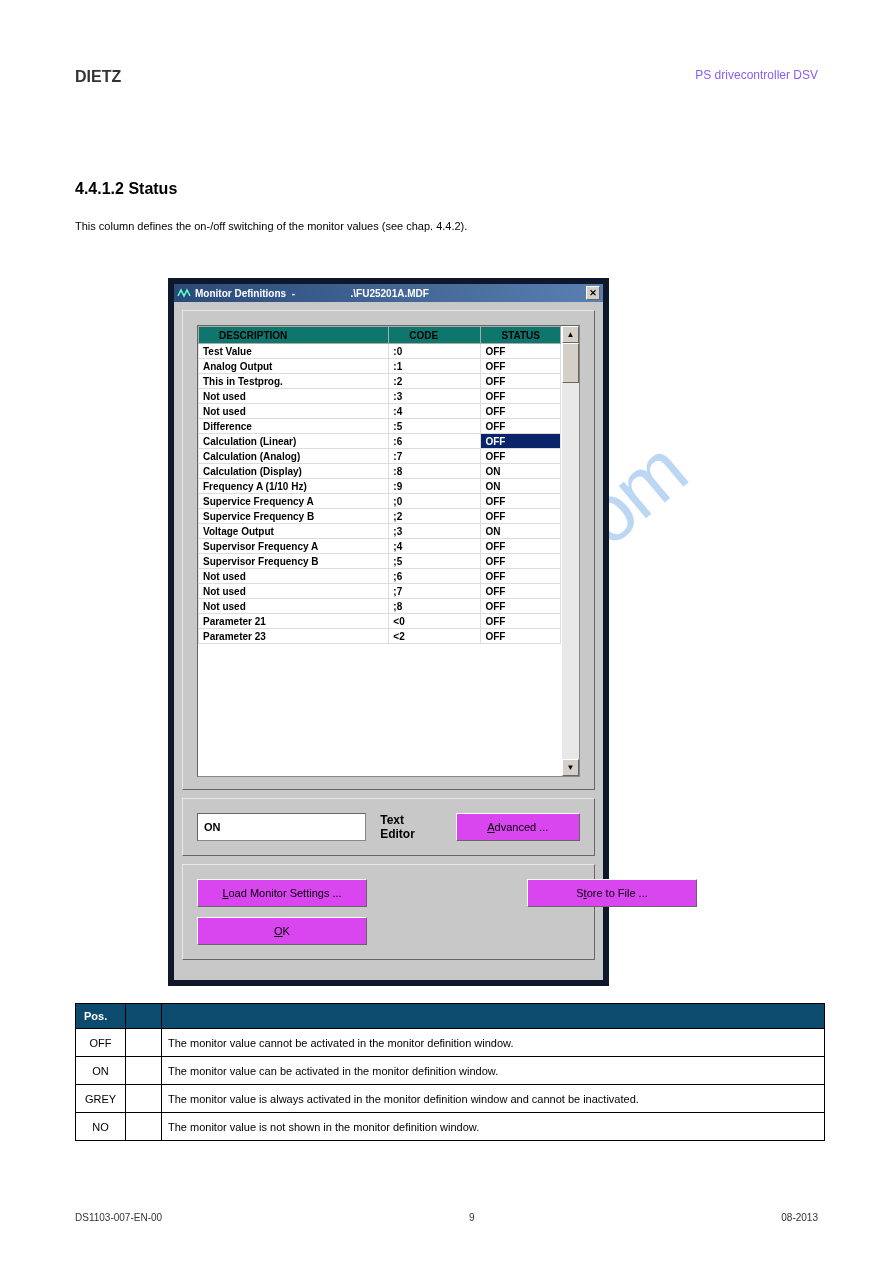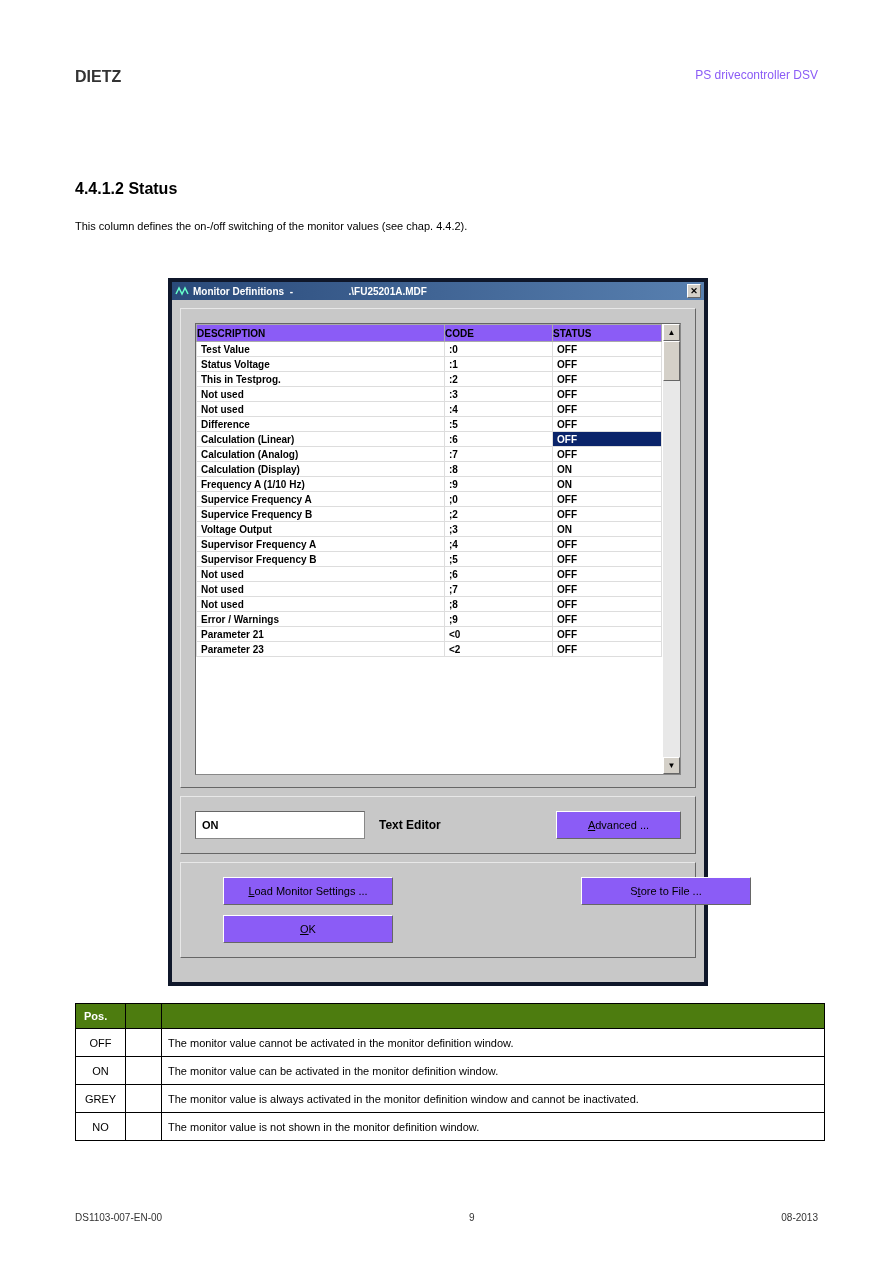--- a/index.html
+++ b/index.html
@@ -5,59 +5,59 @@
   * { box-sizing: border-box; margin: 0; padding: 0; }
   body { width: 893px; height: 1263px; background: #fff; font-family: Arial, sans-serif; position: relative; }
   
   .page-header-area { position: absolute; top: 68px; left: 75px; right: 75px; }
   .brand { font-size: 16px; font-weight: bold; color: #333; }
   .doc-title { position: absolute; top: 0; right: 0; font-size: 12px; color: #8b5cf6; }
   
   .section-heading { position: absolute; top: 180px; left: 75px; font-size: 16px; font-weight: bold; color: #000; }
   .section-sub { position: absolute; top: 220px; left: 75px; font-size: 11px; color: #000; }
   
-  .dialog { position: absolute; top: 278px; left: 168px; width: 540px; height: 708px; background: #c8c8c8; border: 4px solid #0f172a; }
+  .dialog { position: absolute; top: 278px; left: 168px; width: 441px; height: 708px; background: #c8c8c8; border: 6px solid #0f172a; }
   .titlebar { height: 18px; background: linear-gradient(to right, #2a4a7a, #5880b0); color: #fff; font-size: 10px; display: flex; align-items: center; padding: 0 3px; }
   .titlebar-logo { width: 14px; height: 12px; display: inline-flex; align-items: center; justify-content: center; margin-right: 4px; }
   .titlebar-logo svg { width: 14px; height: 10px; }
   .titlebar-text { font-weight: bold; white-space: pre; }
   .titlebar-close { margin-left: auto; width: 14px; height: 14px; background: #d4d0c8; color: #000; font-size: 9px; font-weight: bold; display: flex; align-items: center; justify-content: center; border: 1px solid #fff; border-right-color: #666; border-bottom-color: #666; cursor: pointer; }
   
   .dialog-body { padding: 8px; }
   .panel { background: #c8c8c8; border: 1px solid #888; border-top-color: #e8e8e8; border-left-color: #e8e8e8; border-right-color: #666; border-bottom-color: #666; margin-bottom: 8px; }
   .grid-panel { padding: 14px; height: 480px; position: relative; }
   
   .grid-wrap { background: #fff; border: 1px solid #888; border-top-color: #666; border-left-color: #666; height: 452px; position: relative; overflow: hidden; }
   .grid-table { width: calc(100% - 18px); border-collapse: collapse; }
-  .grid-table th { background: #8b5cf6; text-align: left; font-size: 10px; font-weight: bold; padding: 2px 0; border: 1px solid #aaa; height: 17px; }
+  .grid-table th { background: #0f766e; text-align: left; font-size: 10px; font-weight: bold; padding: 2px 20px; border: 1px solid #aaa; height: 17px; }
   .grid-table th:nth-child(1){ width: 248px; }
   .grid-table th:nth-child(2){ width: 108px; }
   .grid-table td { font-size: 10px; padding: 1px 4px; border: 1px solid #ddd; height: 15px; }
   .grid-table td.desc { font-weight: bold; }
   .grid-table td.code { font-weight: bold; }
   .grid-table td.status { font-weight: bold; }
   .grid-table tr.selected td.status { background: #0a246a; color: #fff; }
   .scrollbar { position: absolute; right: 0; top: 0; bottom: 0; width: 17px; background: #e8e8e8; display: flex; flex-direction: column; }
   .scroll-btn { width: 17px; height: 17px; background: #d4d0c8; border: 1px solid #fff; border-right-color: #666; border-bottom-color: #666; display: flex; align-items: center; justify-content: center; font-size: 8px; cursor: pointer; }
   .scroll-track { flex: 1; position: relative; }
   .scroll-thumb { position: absolute; top: 0; left: 0; right: 0; height: 40px; background: #d4d0c8; border: 1px solid #fff; border-right-color: #666; border-bottom-color: #666; }
   
   .editor-panel { padding: 14px; display: flex; align-items: center; gap: 14px; }
   .text-input { width: 170px; height: 28px; background: #fff; border: 1px solid #888; border-top-color: #666; border-left-color: #666; font-size: 11px; font-weight: bold; padding: 4px 6px; }
   .panel-label { font-size: 12px; font-weight: bold; }
-  .win-btn { background: #8b5cf6; border: 1px solid #fff; border-right-color: #666; border-bottom-color: #666; font-size: 11px; padding: 7px 0; width: 125px; cursor: pointer; text-align: center; }
+  .win-btn { background: #d946ef; border: 1px solid #fff; border-right-color: #666; border-bottom-color: #666; font-size: 11px; padding: 7px 0; width: 125px; cursor: pointer; text-align: center; }
   .win-btn .u { text-decoration: underline; }
   .editor-panel .win-btn { margin-left: auto; }
   
   .buttons-panel { padding: 14px; display: grid; grid-template-columns: 1fr 1fr; gap: 10px 160px; }
-  .buttons-panel .win-btn { width: 170px; margin-left: 28px; }
+  .buttons-panel .win-btn { width: 170px; }
   
   
   .info-table { position: absolute; top: 1003px; left: 75px; width: 750px; border-collapse: collapse; }
-  .info-table th { background: #4d7c0f; color: #fff; font-size: 11px; text-align: left; padding: 6px 8px; border: 1px solid #000; height: 22px; }
+  .info-table th { background: #0c4a6e; color: #fff; font-size: 11px; text-align: left; padding: 6px 8px; border: 1px solid #000; height: 22px; }
   .info-table th:nth-child(1){ width: 50px; }
   .info-table th:nth-child(2){ width: 36px; }
   .info-table td { border: 1px solid #000; font-size: 11px; padding: 4px 6px; height: 28px; vertical-align: middle; }
   .info-table td:nth-child(1){ text-align: center; }
   .info-table td:nth-child(2){ text-align: center; }
   
   
   .footer { position: absolute; bottom: 40px; left: 75px; right: 75px; display: flex; justify-content: space-between; font-size: 10px; color: #333; }
   
   
@@ -99,21 +99,21 @@
               <th>STATUS</th>
             </tr>
           </thead>
           <tbody id="grid-body">
               <tr>
                 <td class="desc">Test Value</td>
                 <td class="code">:0</td>
                 <td class="status">OFF</td>
               </tr>
               <tr>
-                <td class="desc">Status Voltage</td>
+                <td class="desc">Analog Output</td>
                 <td class="code">:1</td>
                 <td class="status">OFF</td>
               </tr>
               <tr>
                 <td class="desc">This in Testprog.</td>
                 <td class="code">:2</td>
                 <td class="status">OFF</td>
               </tr>
               <tr>
                 <td class="desc">Not used</td>
@@ -181,25 +181,20 @@
                 <td class="status">OFF</td>
               </tr>
               <tr>
                 <td class="desc">Not used</td>
                 <td class="code">;7</td>
                 <td class="status">OFF</td>
               </tr>
               <tr>
                 <td class="desc">Not used</td>
                 <td class="code">;8</td>
-                <td class="status">OFF</td>
-              </tr>
-              <tr>
-                <td class="desc">Error / Warnings</td>
-                <td class="code">;9</td>
                 <td class="status">OFF</td>
               </tr>
               <tr>
                 <td class="desc">Parameter 21</td>
                 <td class="code">&lt;0</td>
                 <td class="status">OFF</td>
               </tr>
               <tr>
                 <td class="desc">Parameter 23</td>
                 <td class="code">&lt;2</td>

